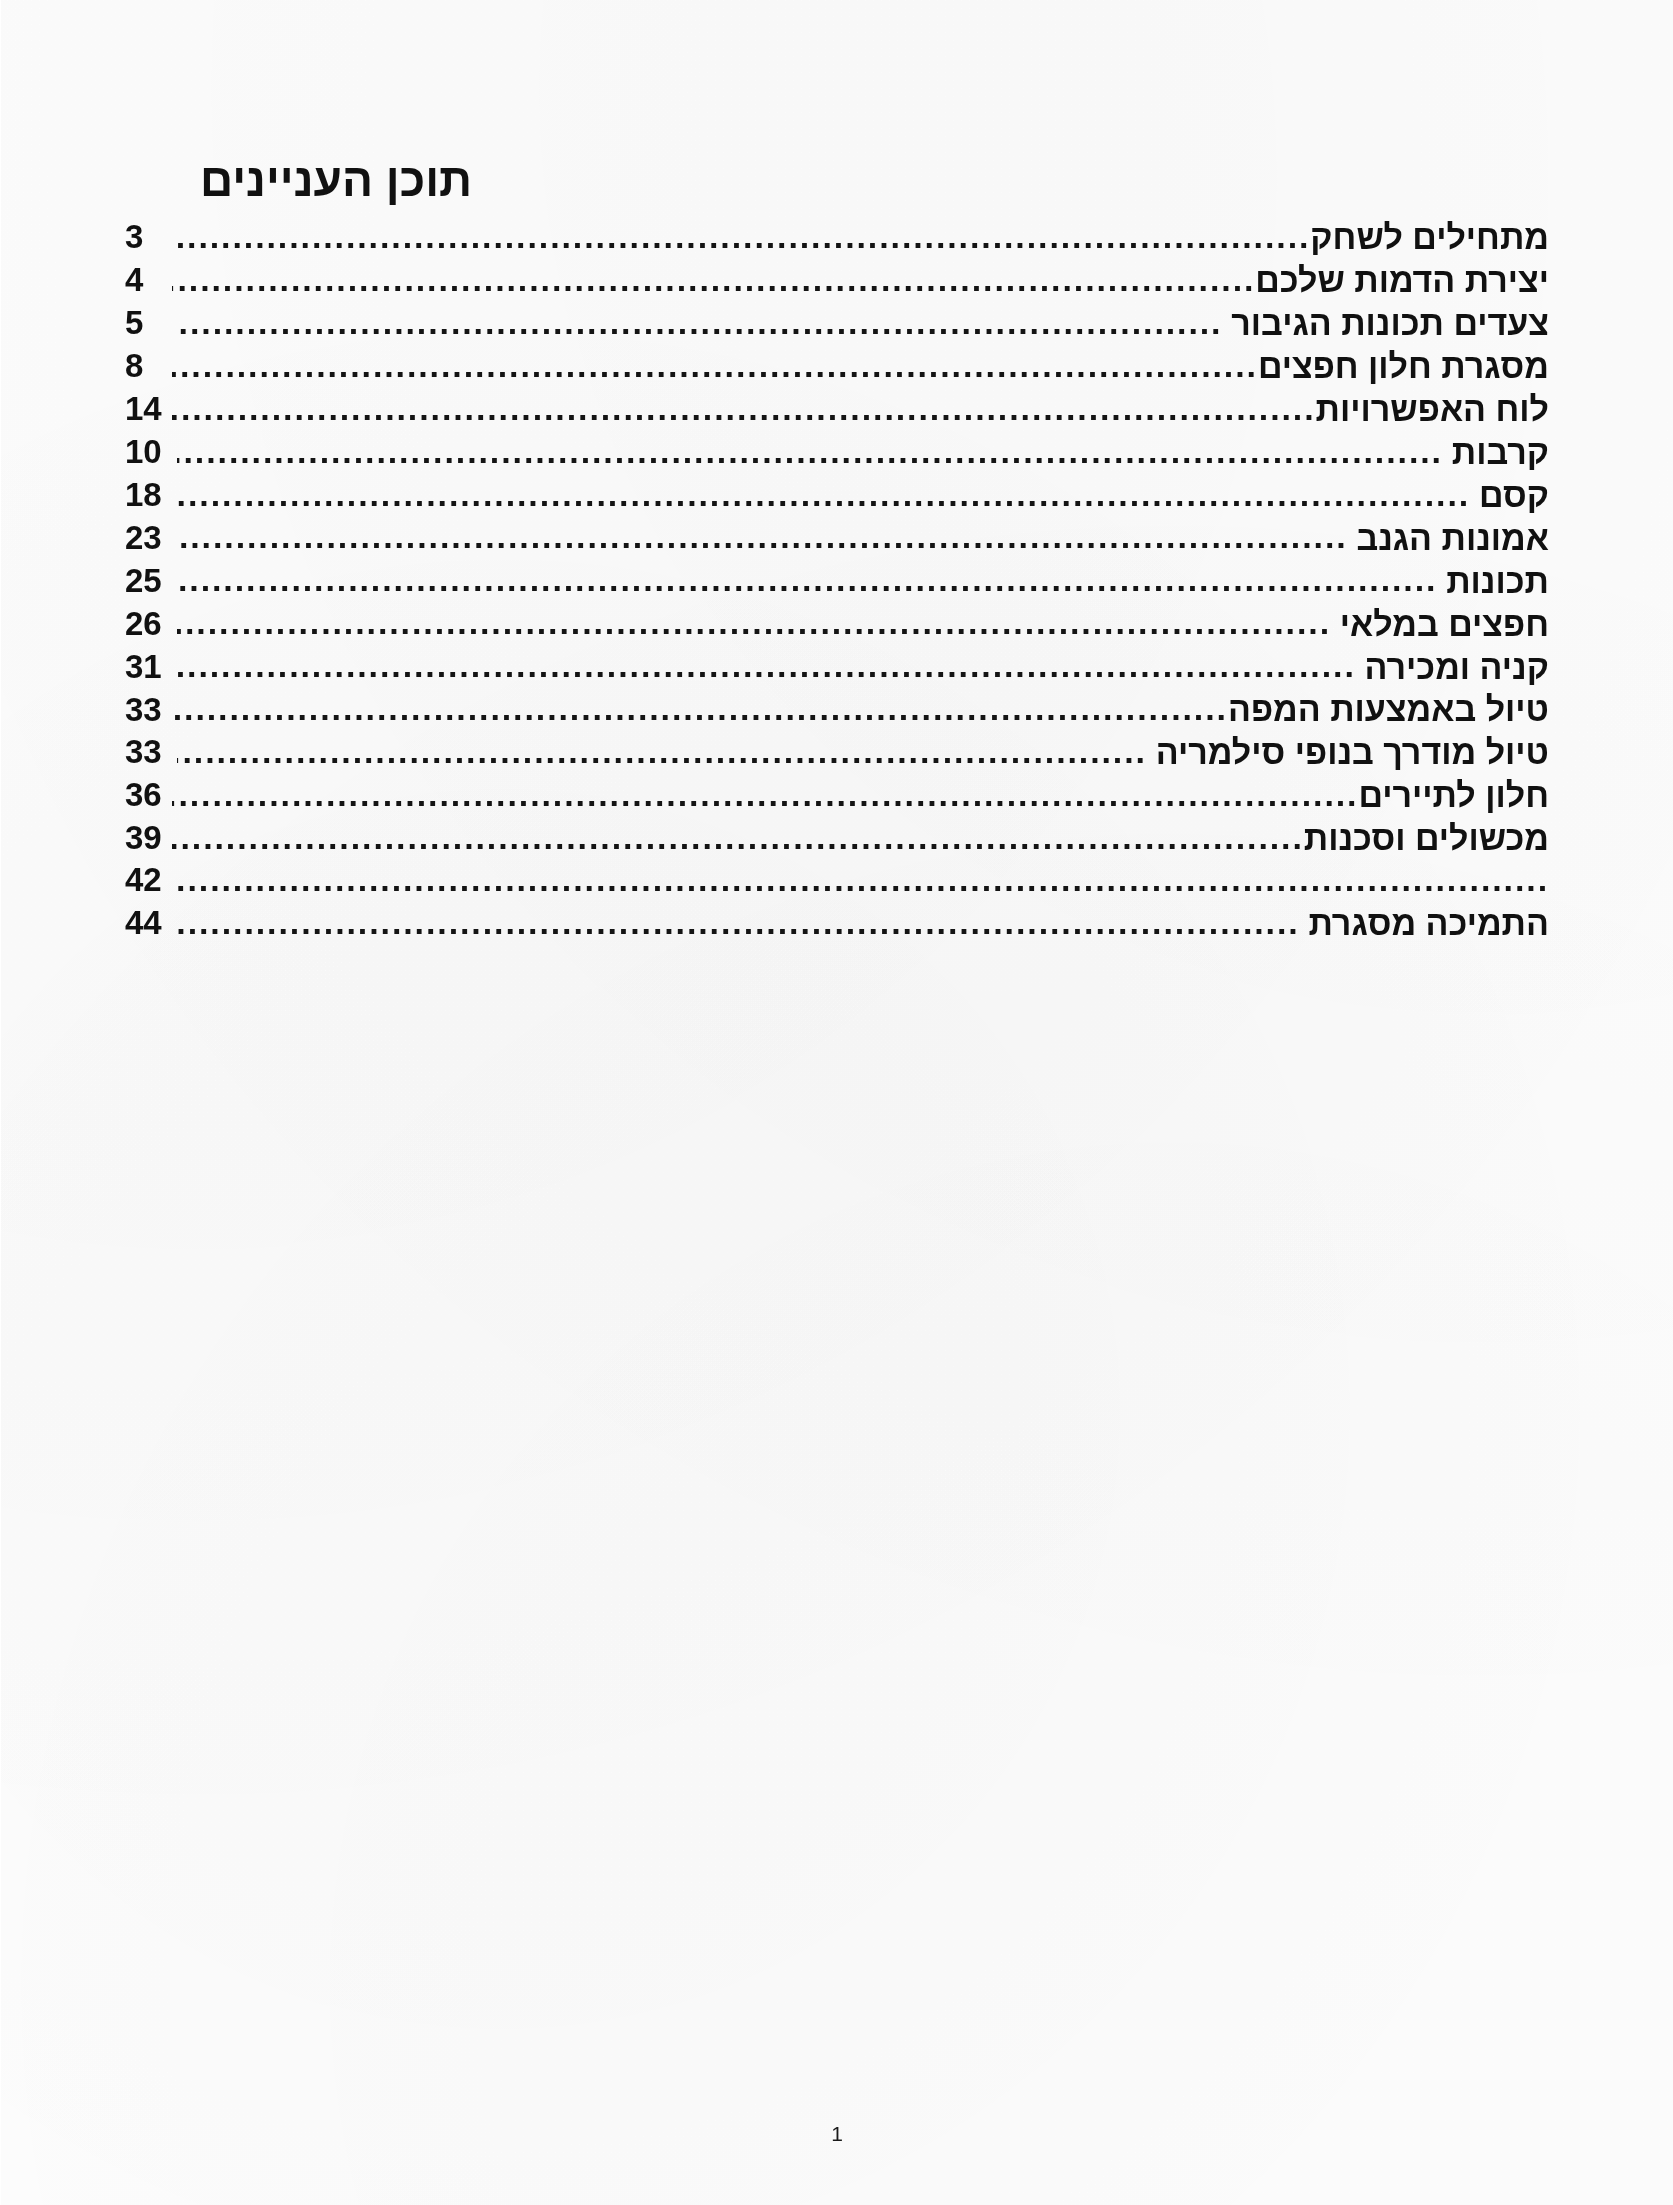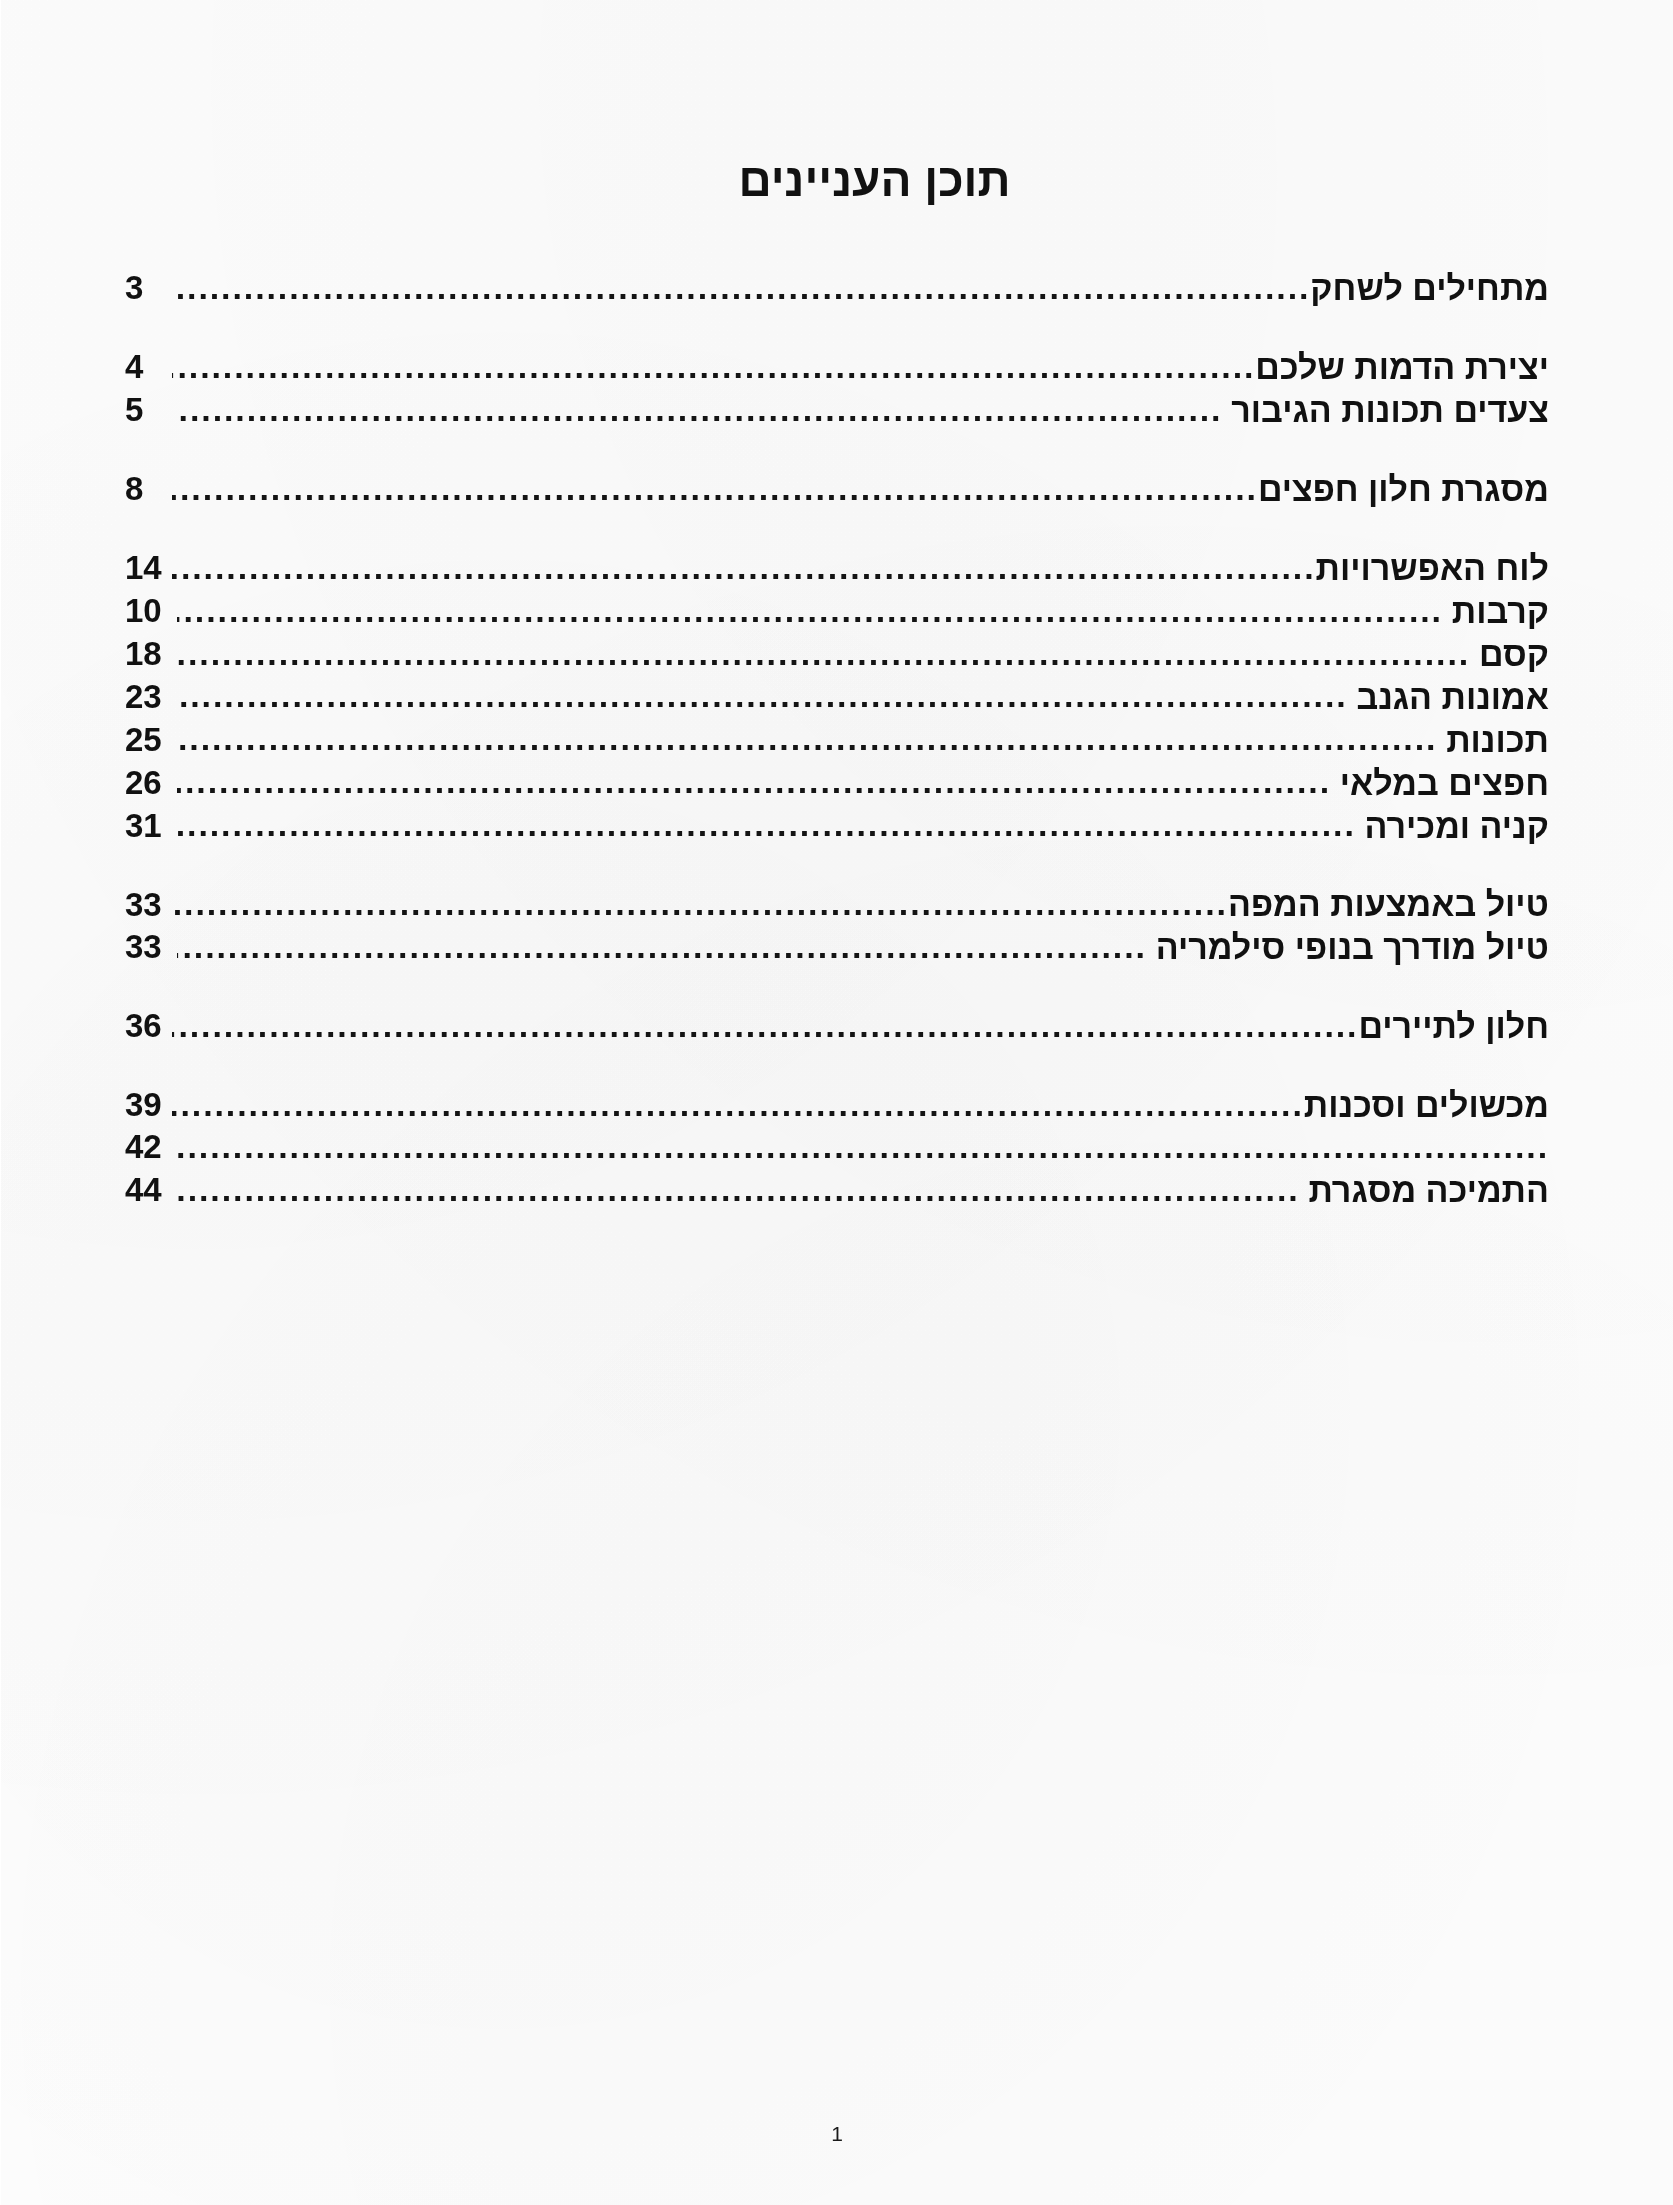--- a/index.html
+++ b/index.html
@@ -35,26 +35,26 @@
   }
 
   .content {
     position: absolute;
     right: 125px;
     left: 125px;
     top: 156px;
   }
 
   .doc-title {
-    text-align: center;
+    text-align: left;
     font-size: 46px;
     font-weight: bold;
     letter-spacing: 0px;
     padding-left: 75px;
-    margin-bottom: 30px;
+    margin-bottom: 15px;
     line-height: 1.05;
   }
 
   .toc {
     margin-top: 3.8px;
   }
 
   .toc-row {
     display: flex;
     flex-direction: row;
@@ -94,21 +94,21 @@
     flex: 0 0 auto;
     padding-right: 7.5px;
     font-size: 33px;
     font-weight: bold;
     min-width: 44px;
     text-align: left;
     direction: ltr;
   }
 
   
-  .tight .toc-label { padding-left: 0; margin-top: 36px; }
+  .tight .toc-label { padding-left: 0; }
   .tight .toc-page { padding-right: 2.5px; }
 
   .footer-pagenum {
     position: absolute;
     left: 0;
     right: 0;
     top: 2122px;
     text-align: center;
     font-size: 21px;
     font-weight: normal;

